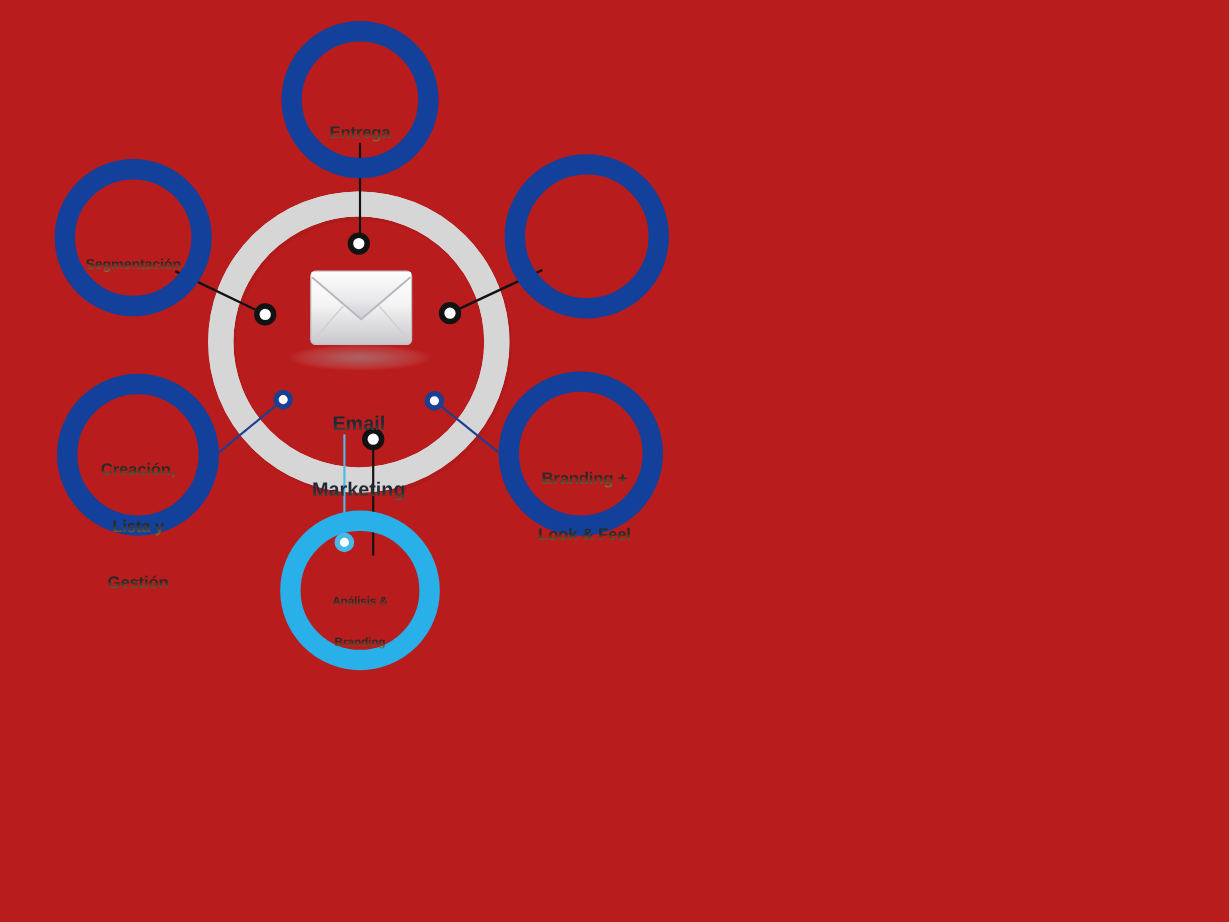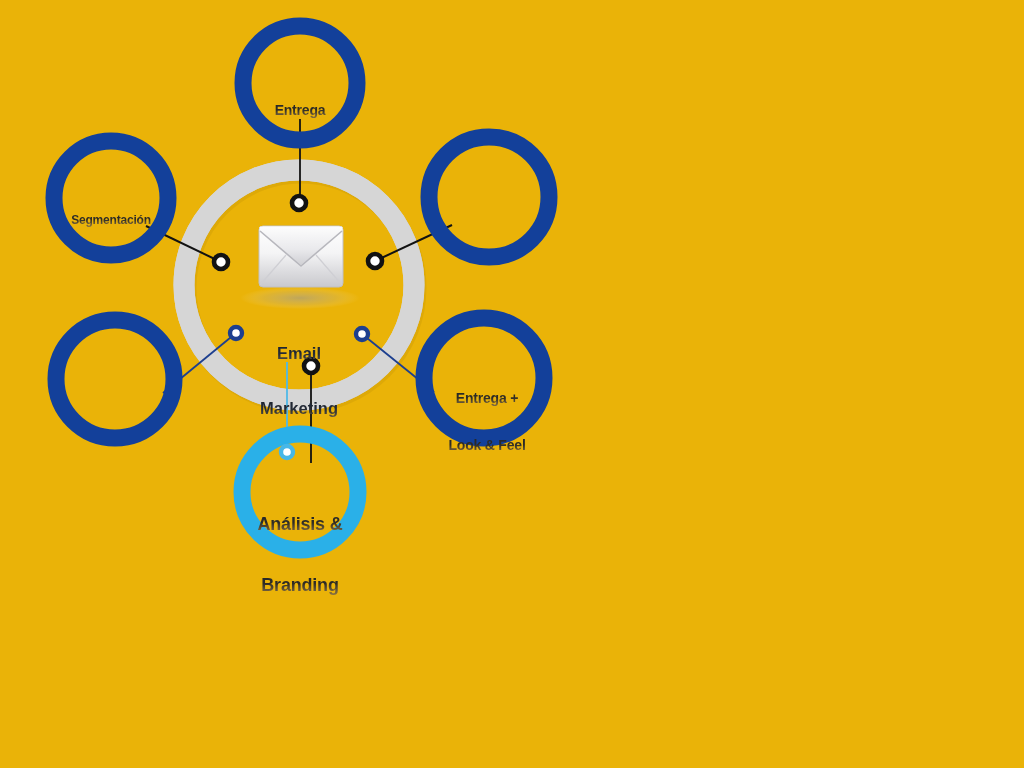--- a/index.html
+++ b/index.html
@@ -11,21 +11,21 @@
   body {
     width: 1024px;
     height: 768px;
     overflow: hidden;
     font-family: "Liberation Sans", sans-serif;
   }
   #stage {
     position: relative;
     width: 1024px;
     height: 768px;
-    background: #eab308;
+    background: #b91c1c;
   }
   #diagram-svg {
     position: absolute;
     left: 0;
     top: 0;
     width: 1024px;
     height: 768px;
   }
   .node-label {
     position: absolute;
@@ -159,27 +159,32 @@
 
   <div class="node-label" style="left:200px; top:72px; width:200px; font-size:14px;">
     <span>Entrega</span>
   </div>
 
   <div class="node-label" style="left:11px; top:187px; width:200px; font-size:12px;">
     <span>Segmentación</span>
   </div>
 
 
+  <div class="node-label" style="left:15px; top:353px; width:200px; font-size:14px;">
+    <span>Creación,</span>
+    <span>Lista y</span>
+    <span>Gestión</span>
+  </div>
 
   <div class="node-label" style="left:387px; top:360px; width:200px; font-size:14px;">
-    <span>Entrega +</span>
+    <span>Branding +</span>
     <span>Look &amp; Feel</span>
   </div>
 
-  <div class="node-label" style="left:200px; top:474px; width:200px; font-size:18px;">
+  <div class="node-label" style="left:200px; top:474px; width:200px; font-size:10px;">
     <span>Análisis &amp;</span>
     <span>Branding</span>
   </div>
 
   <div class="center-label" style="left:199px; top:308px; width:200px;">
     <span>Email</span>
     <span>Marketing</span>
   </div>
 
 </div>

